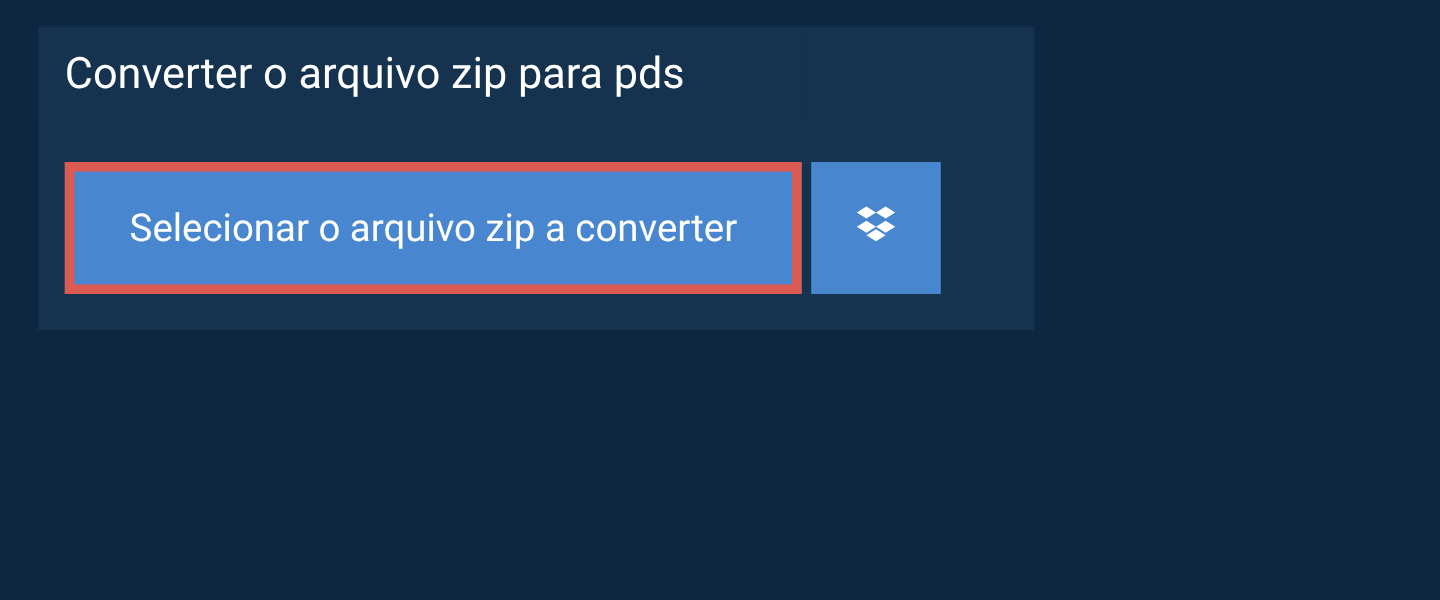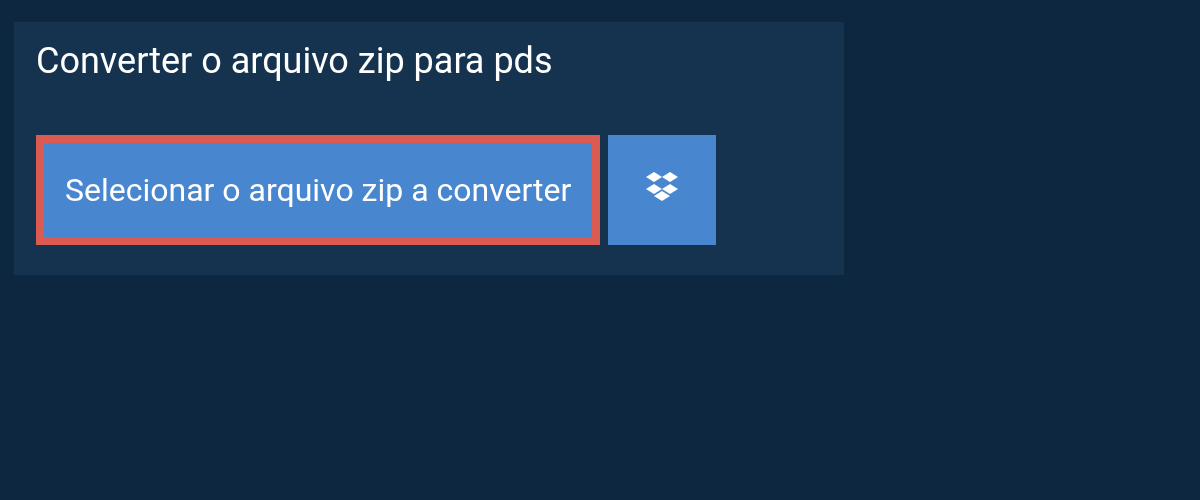--- a/index.html
+++ b/index.html
@@ -11,21 +11,21 @@
     body {
       font-family: -apple-system, BlinkMacSystemFont, "Segoe UI", Roboto, sans-serif;
       background-color: #0d2740;
       width: 1200px;
       height: 500px;
       overflow: hidden;
     }
     
     .panel {
       background-color: #15334f;
-      margin: 22px 0 0 14px;
+      margin: 22px 0 0 32px;
       width: 830px;
       padding-bottom: 30px;
     }
     
     .title-wrapper {
       display: inline-block;
       background-color: #15334f;
       padding: 18px 45px 18px 22px;
       width: 640px;
     }
@@ -41,21 +41,21 @@
       margin: 35px 0 0 22px;
       gap: 8px;
     }
     
     .select-button {
       background-color: #4887d0;
       border: 8px solid #db5a52;
       color: #ffffff;
       font-size: 32px;
       font-weight: 400;
-      padding: 28px 21px;
+      padding: 28px 46px;
       cursor: pointer;
       font-family: inherit;
     }
     
     .dropbox-button {
       background-color: #4887d0;
       width: 108px;
       display: flex;
       align-items: center;
       justify-content: center;

